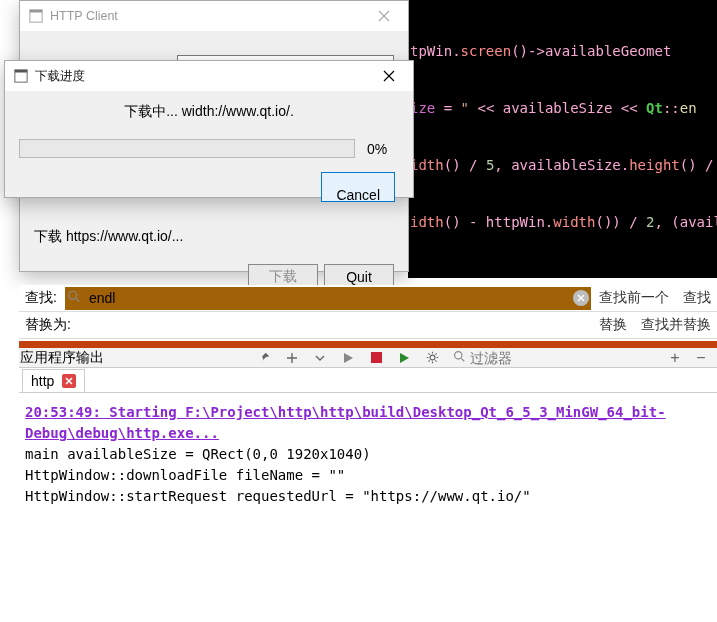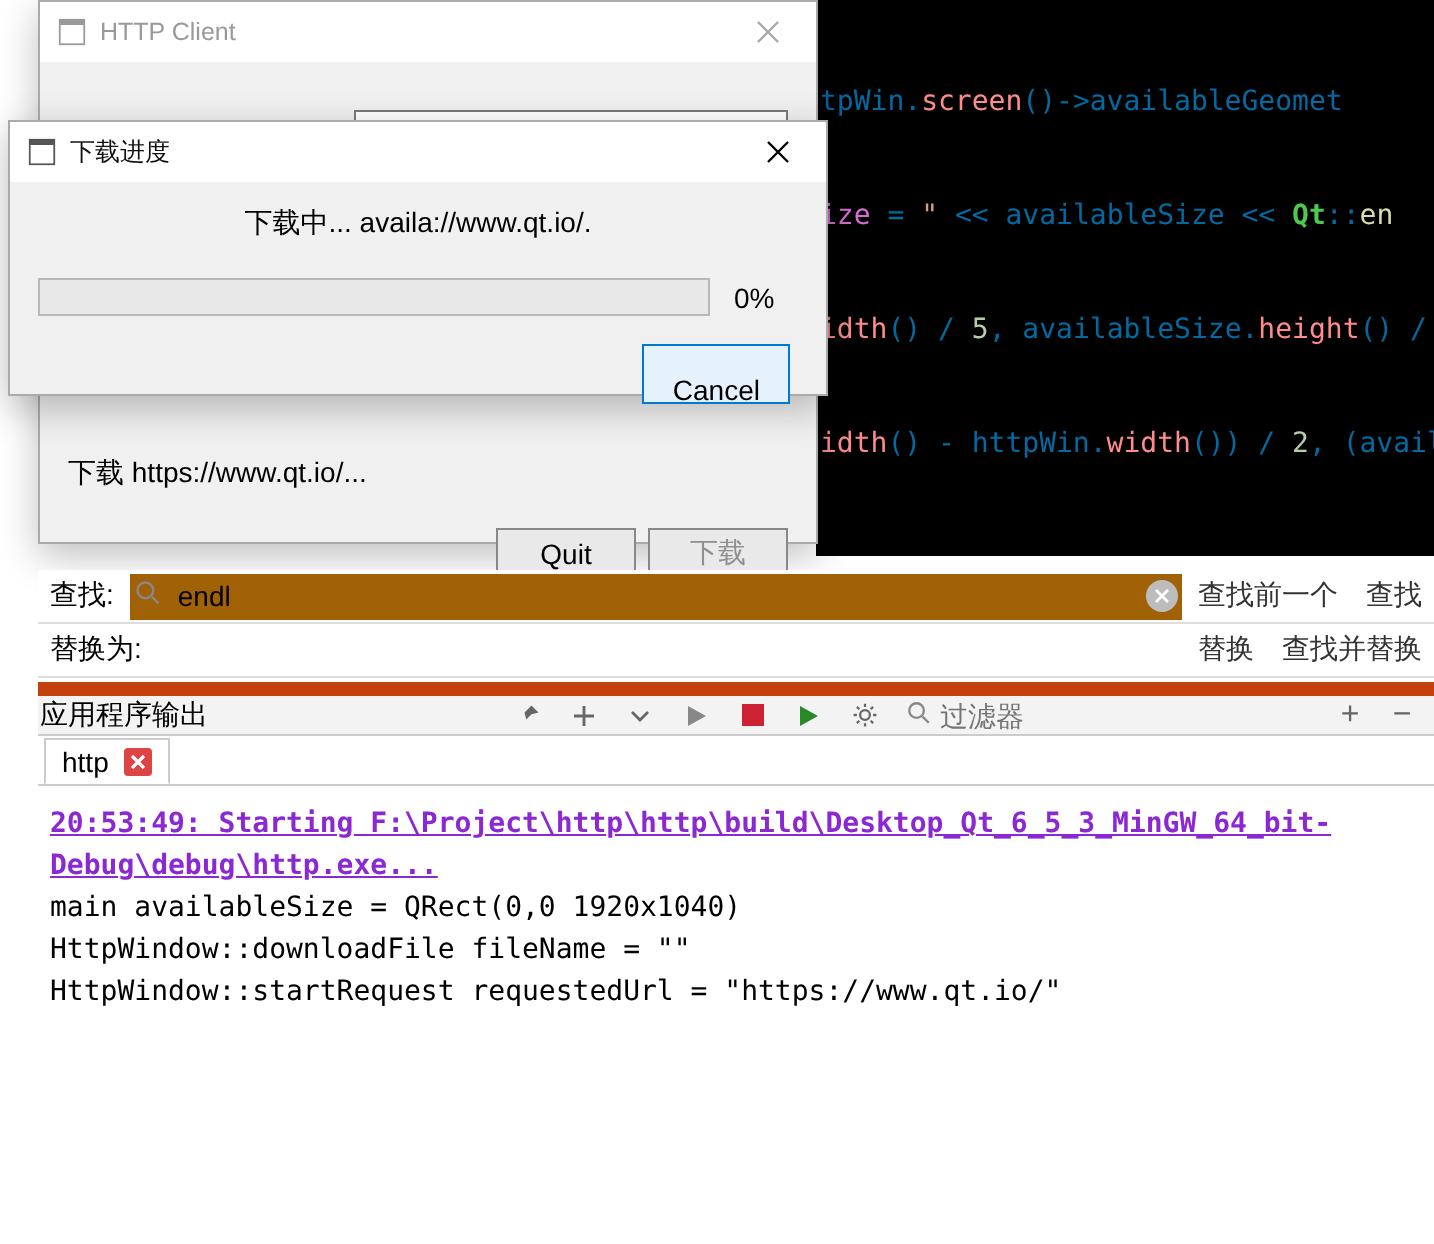--- a/index.html
+++ b/index.html
@@ -13,21 +13,21 @@
     background: #000;
     color: #d4d4d4;
     font-family: Consolas, monospace;
     font-size: 14px;
     line-height: 19px;
     padding: 4px 0 0 0;
     white-space: pre;
     overflow: hidden;
   }
   .code-bg .line { padding-left: 2px; }
-  .tk-white { color: #0369a1; }
+  .tk-white { color: #f9a8d4; }
   .tk-func  { color: #ff8c8c; }
   .tk-str   { color: #d69d85; }
   .tk-num   { color: #b5cea8; }
   .tk-qt    { color: #4ec94e; font-weight: bold; }
   .tk-yel   { color: #dcdcaa; }
   .tk-mag   { color: #da70d6; }
 
   
   .dlg {
     position: absolute;
@@ -334,25 +334,25 @@
             </svg>
         </span>
       </div>
     </div>
 
     <div style="height:110px"></div>
 
     <div class="dl-status">下载 https://www.qt.io/...</div>
 
     <div class="btn-row">
+      <div class="btn disabled">
+        <span>下载</span>
+      </div>
       <div class="btn">
         <span>Quit</span>
-      </div>
-      <div class="btn disabled">
-        <span>下载</span>
       </div>
     </div>
   </div>
 </div>
 
 <div class="dlg dlg-progress">
   <div class="titlebar">
     <span class="app-icon">
       <svg viewBox="0 0 16 16">
           <rect x="1" y="1" width="14" height="14" fill="none" stroke="#555" stroke-width="1"></rect>
@@ -360,21 +360,21 @@
         </svg>
     </span>
     <span class="title">下载进度</span>
     <span class="sysbtn">
       <svg width="12" height="12" viewBox="0 0 12 12">
           <path d="M1 1 L11 11 M11 1 L1 11" stroke="currentColor" stroke-width="1.2"></path>
         </svg>
     </span>
   </div>
   <div class="dlg-body" style="padding:6px 14px 10px;">
-    <div class="progress-line">下载中... availa://www.qt.io/.</div>
+    <div class="progress-line">下载中... width://www.qt.io/.</div>
     <div class="progress-row">
       <div class="pbar"></div>
       <div class="pct">0%</div>
     </div>
     <div class="cancel-row">
       <div class="cancel-btn">
         <span>Cancel</span>
       </div>
     </div>
   </div>

